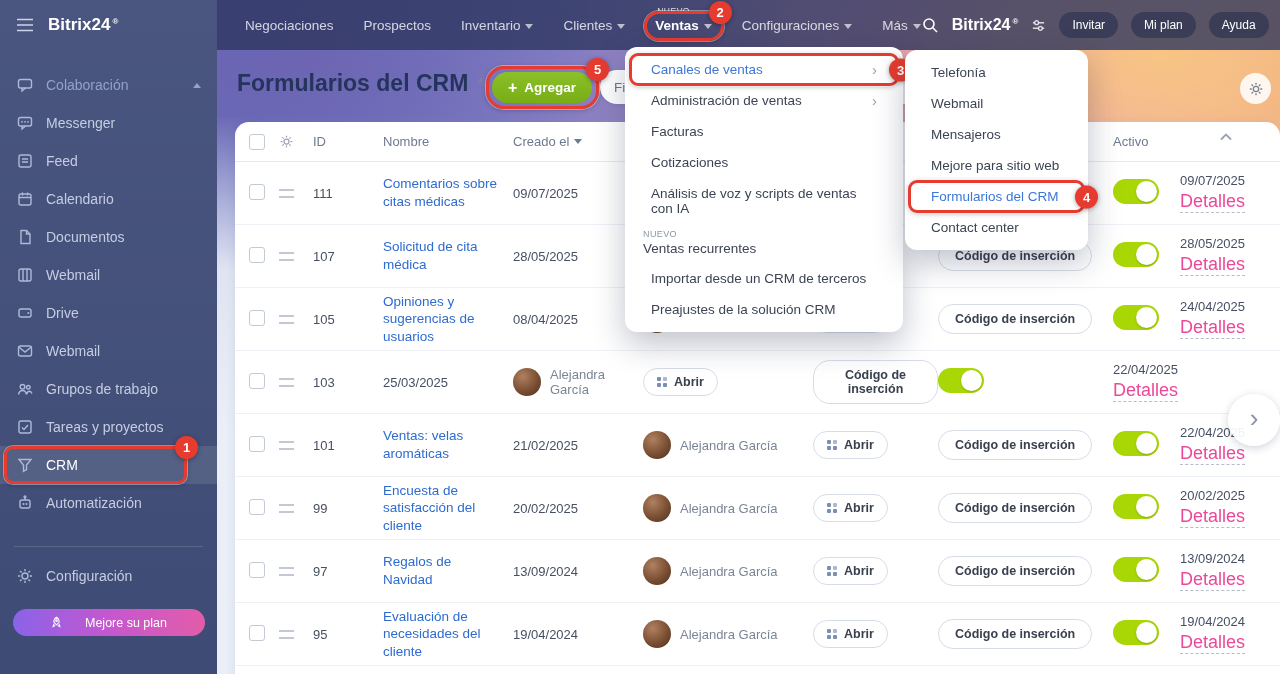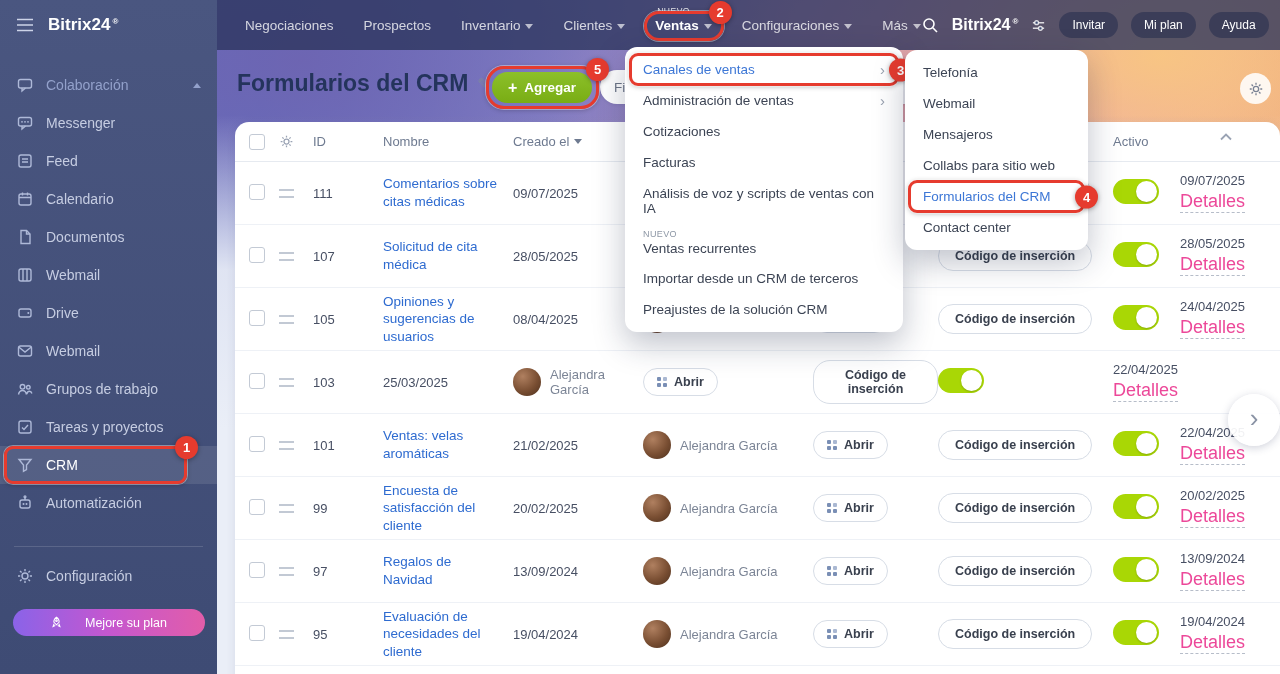--- a/index.html
+++ b/index.html
@@ -100,21 +100,21 @@
   .details { font-size:18px; color:#ec4899; border-bottom:1px dashed #b6bdc9; cursor:pointer; text-decoration:none; }
   .next-circle { position:absolute; left:1228px; top:394px; width:52px; height:52px; border-radius:50%; z-index:22;
     background:rgba(255,255,255,.92); border:none; box-shadow:0 2px 8px rgba(40,50,90,.22); cursor:pointer;
     font-size:26px; color:#8a93a5; display:flex; align-items:center; justify-content:center; padding-bottom:3px; }
 
   
   .menu-panel { position:absolute; background:#fff; border-radius:12px; z-index:50; padding:7px 0;
     box-shadow:0 12px 32px rgba(25,35,70,.28); }
   .sales-menu { left:625px; top:47px; width:278px; }
   .channels-menu { left:905px; top:50px; width:183px; z-index:52; }
-  .menu-item { position:relative; display:flex; align-items:flex-start; padding:8px 18px; font-size:13.5px; color:#3c4454; cursor:pointer; }
+  .menu-item { position:relative; display:flex; align-items:flex-start; padding:8px 26px; font-size:13.5px; color:#3c4454; cursor:pointer; }
   .menu-item .arrow { margin-left:auto; color:#99a2b0; font-size:15px; line-height:1; }
   .menu-item.accent { color:#3d77d6; }
   .menu-item.stacked { flex-direction:column; align-items:flex-start; gap:2px; padding:5px 18px 7px; }
   .menu-tag { font-size:9px; letter-spacing:.4px; color:#8d97a5; }
 </style>
 </head>
 <body>
 
 <div class="bg"></div>
 
@@ -599,24 +599,24 @@
     <span>Canales de ventas</span>
     <span class="arrow">›</span>
     <span class="annot-frame" style="left:4px; right:4px; top:-1px; bottom:-1px;"></span>
     <span class="annot-badge" style="right:-9px; top:50%; transform:translateY(-50%);">3</span>
   </div>
   <div class="menu-item">
     <span>Administración de ventas</span>
     <span class="arrow">›</span>
   </div>
   <div class="menu-item">
+      <span>Facturas</span>
+    </div>
+  <div class="menu-item">
       <span>Cotizaciones</span>
-    </div>
-  <div class="menu-item">
-      <span>Facturas</span>
     </div>
   <div class="menu-item">
       <span>Análisis de voz y scripts de ventas con IA</span>
     </div>
   <div class="menu-item stacked">
     <span class="menu-tag">NUEVO</span>
     <span>Ventas recurrentes</span>
   </div>
   <div class="menu-item">
       <span>Importar desde un CRM de terceros</span>
@@ -630,21 +630,21 @@
   <div class="menu-item">
       <span>Telefonía</span>
     </div>
   <div class="menu-item">
       <span>Webmail</span>
     </div>
   <div class="menu-item">
       <span>Mensajeros</span>
     </div>
   <div class="menu-item">
-      <span>Collabs para sitio web</span>
+      <span>Mejore para sitio web</span>
     </div>
   <div class="menu-item accent">
     <span>Formularios del CRM</span>
     <span class="annot-frame" style="left:3px; right:3px; top:-1px; bottom:-1px;"></span>
     <span class="annot-badge" style="right:-10px; top:50%; transform:translateY(-50%);">4</span>
   </div>
   <div class="menu-item">
       <span>Contact center</span>
     </div>
 </div>

